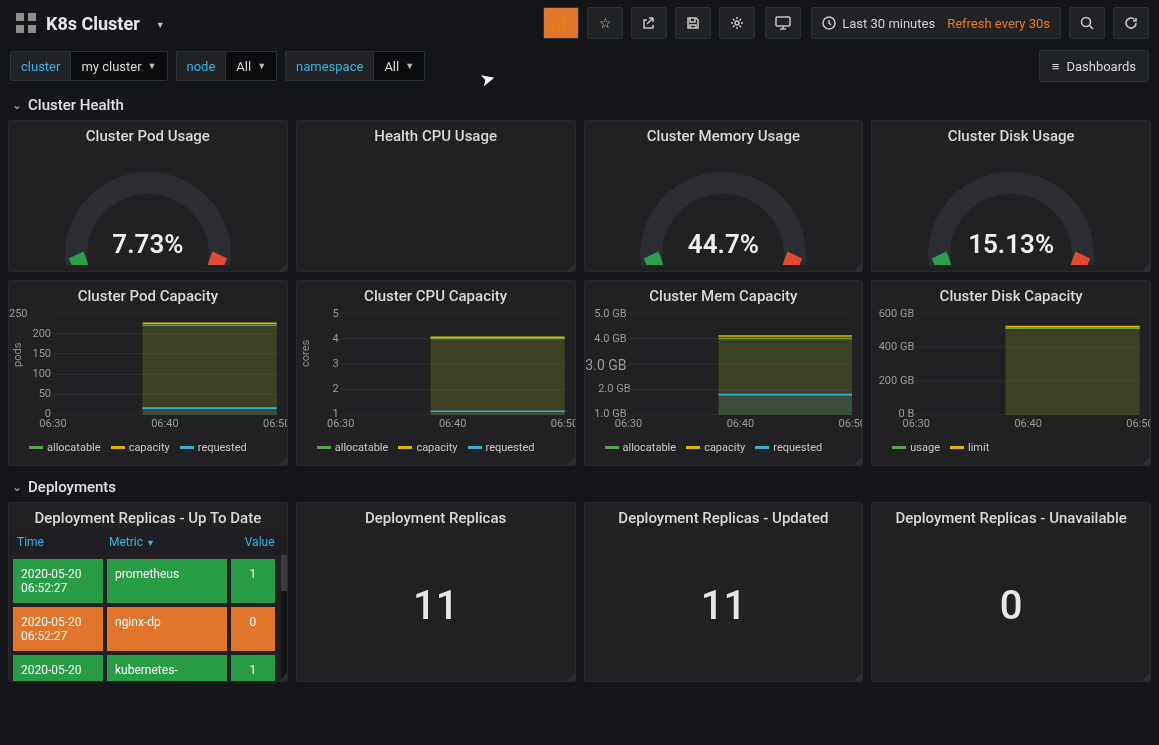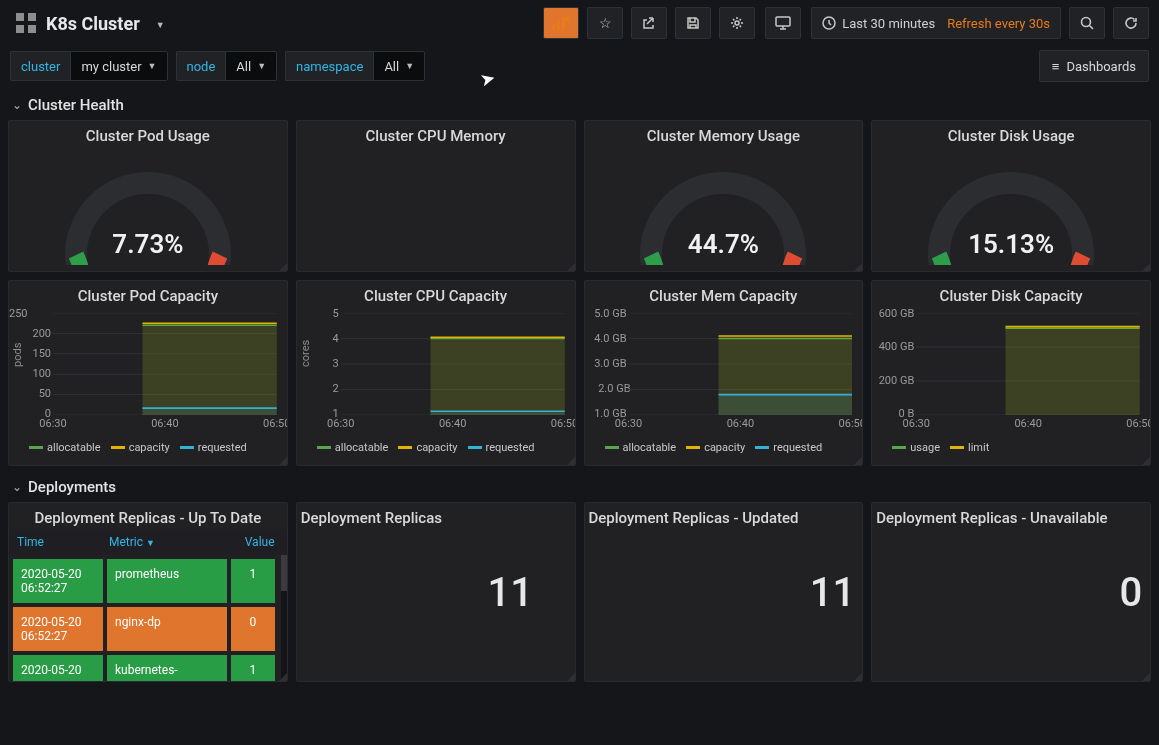--- a/index.html
+++ b/index.html
@@ -171,21 +171,21 @@
   .legend-item { display:flex; align-items:center; gap:4px; }
   .legend-sw { width:14px; height:3px; display:inline-block; }
 
   
   .deploy-grid {
     display:grid;
     grid-template-columns: repeat(4, 1fr);
     gap:8px;
     padding: 0 8px;
   }
-  .bignum-panel { height:180px; display:flex; flex-direction:row; }
+  .bignum-panel { height:180px; display:flex; flex-direction:column; }
   .bignum-body { flex:1; display:flex; align-items:center; justify-content:center; }
   .bignum { font-size:40px; font-weight:500; color:#e6e7e8; }
 
   .table-panel { height:180px; display:flex; flex-direction:column; }
   .tbl-head {
     display:grid; grid-template-columns: 92px 1fr 50px;
     background:#1f1f23;
     font-size:12px;
   }
   .tbl-head > div { padding:6px 8px; color:#33b5e5; }
@@ -337,21 +337,21 @@
           <path d="M 139.89126573382882 156.29186673769814 A 72 72 0 0 1 159.86975848897418 131.23962921646418" stroke="#ea7a26" stroke-width="16" fill="none" stroke-linecap="butt"></path>
           <path d="M 159.86975848897418 131.23962921646418 A 72 72 0 0 1 167 100" stroke="#e24b33" stroke-width="16" fill="none" stroke-linecap="butt"></path>
     <circle cx="95" cy="100" r="56" fill="#212124"></circle>
     <line x1="36.760534771022094" y1="114.42791356512345" x2="13.464748679430926" y2="120.19907899117284" stroke="#ffffff" stroke-width="2"></line>
   </svg>
       <div class="gauge-val">7.73%</div>
     </div>
     <div class="panel-corner"></div>
     </div>
     <div class="panel gauge-panel">
-    <div class="panel-title">Cluster CPU Memory</div>
+    <div class="panel-title">Health CPU Usage</div>
     <div class="panel-corner"></div>
     </div>
     <div class="panel gauge-panel">
     <div class="panel-title">Cluster Memory Usage</div>
     <div class="gauge-wrap">
       <svg class="gauge-svg" viewBox="0 0 190 110">
     <circle cx="95" cy="100" r="72" fill="none" stroke="#2b2d31" stroke-width="22"></circle>
     <path d="M 23 100.00000000000001 A 72 72 0 0 1 30.13024151102583 131.23962921646418" stroke="#2e9e4a" stroke-width="16" fill="none" stroke-linecap="butt"></path>
           <path d="M 30.13024151102583 131.23962921646418 A 72 72 0 0 1 50.10873426617119 156.29186673769817" stroke="#5bb13c" stroke-width="16" fill="none" stroke-linecap="butt"></path>
           <path d="M 50.10873426617119 156.29186673769817 A 72 72 0 0 1 78.97849275514537 170.1948096770913" stroke="#8fc43a" stroke-width="16" fill="none" stroke-linecap="butt"></path>
@@ -465,21 +465,21 @@
         <span class="legend-item"><span class="legend-sw" style="background:#37b0d5"></span>requested</span>
       </div>
     <div class="panel-corner"></div>
     </div>
     <div class="panel chart-panel">
     <div class="panel-title">Cluster Mem Capacity</div>
     <div class="chart-body">
 
       <div style="position:absolute;left:0;width:42px;text-align:right;top:100px;font-size:11px;color:#9a9a9a">1.0 GB</div>
         <div style="position:absolute;left:4px;width:42px;text-align:right;top:75px;font-size:11px;color:#9a9a9a">2.0 GB</div>
-        <div style="position:absolute;left:0;width:42px;text-align:right;top:50px;font-size:11px;color:#9a9a9a">3.0 GB</div>
+        <div style="position:absolute;left:0;width:42px;text-align:right;top:50px;font-size:14px;color:#9a9a9a">3.0 GB</div>
         <div style="position:absolute;left:0;width:42px;text-align:right;top:25px;font-size:11px;color:#9a9a9a">4.0 GB</div>
         <div style="position:absolute;left:0;width:42px;text-align:right;top:0px;font-size:11px;color:#9a9a9a">5.0 GB</div>
       <div class="chart-plot">
         <svg viewBox="0 0 200 100" width="100%" height="100%" preserveAspectRatio="none">
             <line x1="0" y1="100" x2="200" y2="100" stroke="#2f3136" stroke-width="1"></line>
             <line x1="0" y1="75" x2="200" y2="75" stroke="#2f3136" stroke-width="1"></line>
             <line x1="0" y1="50" x2="200" y2="50" stroke="#2f3136" stroke-width="1"></line>
             <line x1="0" y1="25" x2="200" y2="25" stroke="#2f3136" stroke-width="1"></line>
             <line x1="0" y1="0" x2="200" y2="0" stroke="#2f3136" stroke-width="1"></line>
             <rect x="80.0" y="25.0" width="120.0" height="75.0" fill="#56a64b" opacity="0.12"></rect>

